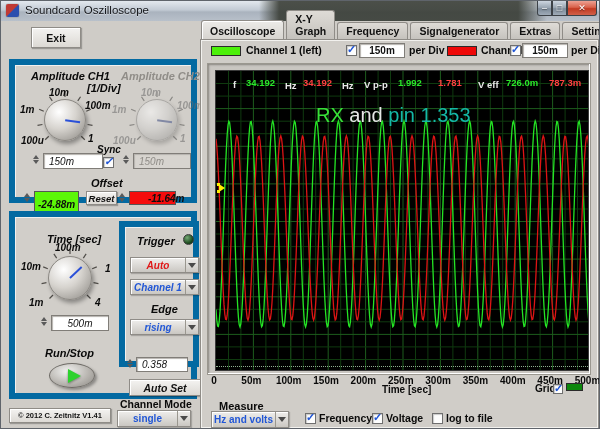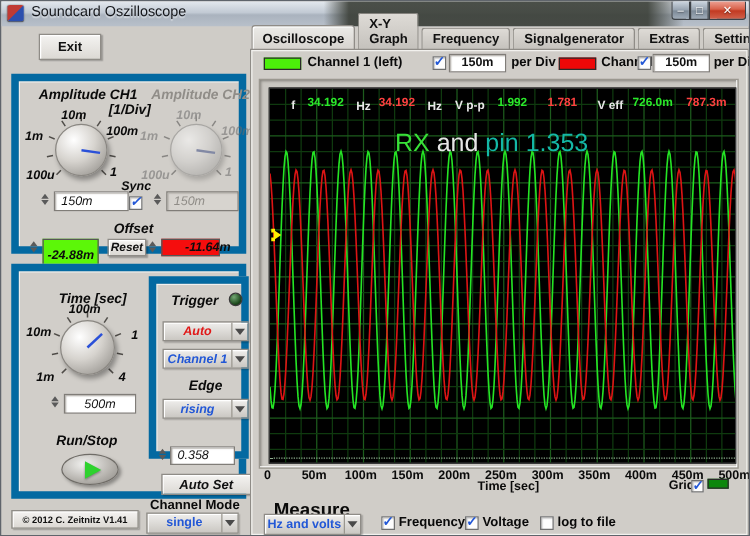--- a/index.html
+++ b/index.html
@@ -368,21 +368,21 @@
       <span style="left: 268.45px;">350m</span>
       <span style="left: 305.8px;">400m</span>
       <span style="left: 343.15px;">450m</span>
       <span style="left: 380.5px;">500m</span>
     </div>
   <span class="lbl" style="left:381px;top:383px;font-size:10px;">Time [sec]</span>
   <span class="lbl" style="left:534px;top:382px;font-size:10px;">Grid</span>
   <span class="cb checked" style="left:552px;top:383px;width:10px;height:10px;"></span>
   <span class="swatch" style="left:565px;top:382px;width:17px;height:8px;background:#0c870c;"></span>
 
-  <span class="lbl" style="left:218px;top:399px;font-size:15px;">Measure</span>
+  <span class="lbl" style="left:218px;top:399px;font-size:11px;">Measure</span>
   <div class="dd" style="left:210px;top:410px;width:78px;height:17px;">
     <span class="dd-text blue">Hz and volts</span>
     <span class="dd-arrow"></span>
   </div>
   <span class="cb checked" style="left:304px;top:412px;"></span>
   <span class="lbl" style="left:318px;top:411px;font-size:10.5px;">Frequency</span>
   <span class="cb checked" style="left:371px;top:412px;"></span>
   <span class="lbl" style="left:385px;top:411px;font-size:10.5px;">Voltage</span>
   <span class="cb" style="left:431px;top:412px;"></span>
   <span class="lbl" style="left:445px;top:411px;font-size:10.5px;">log to file</span>

